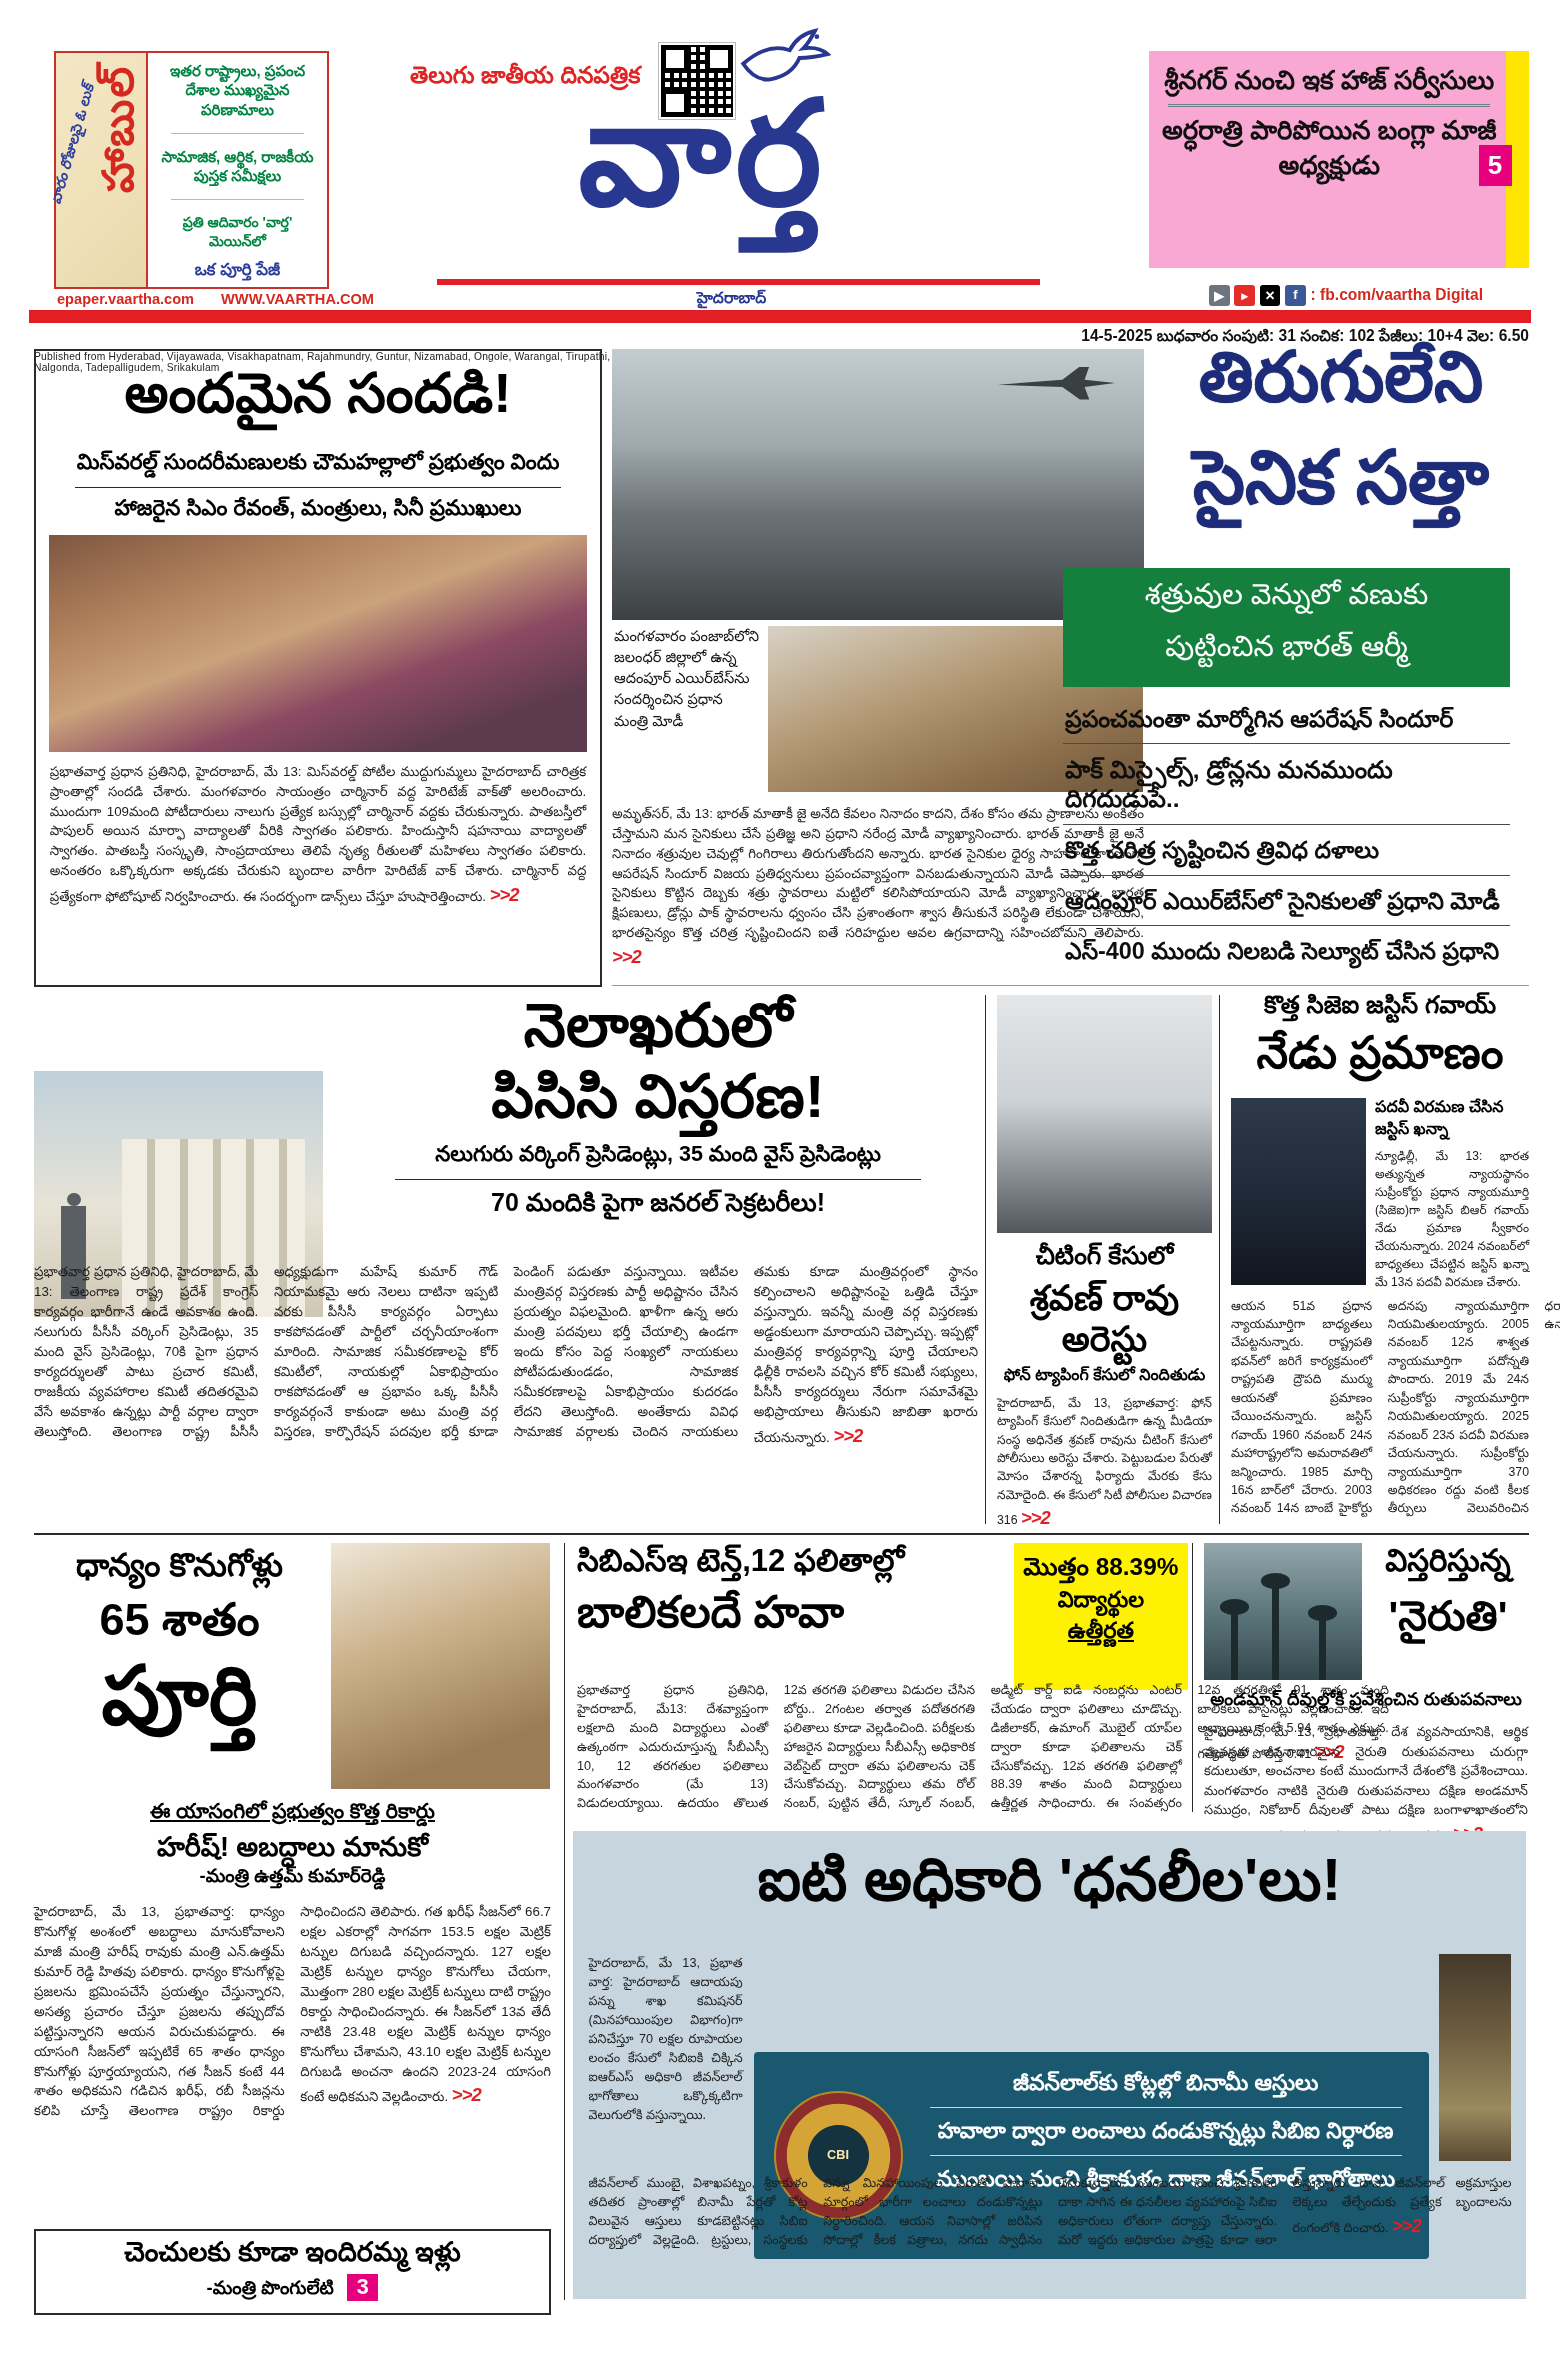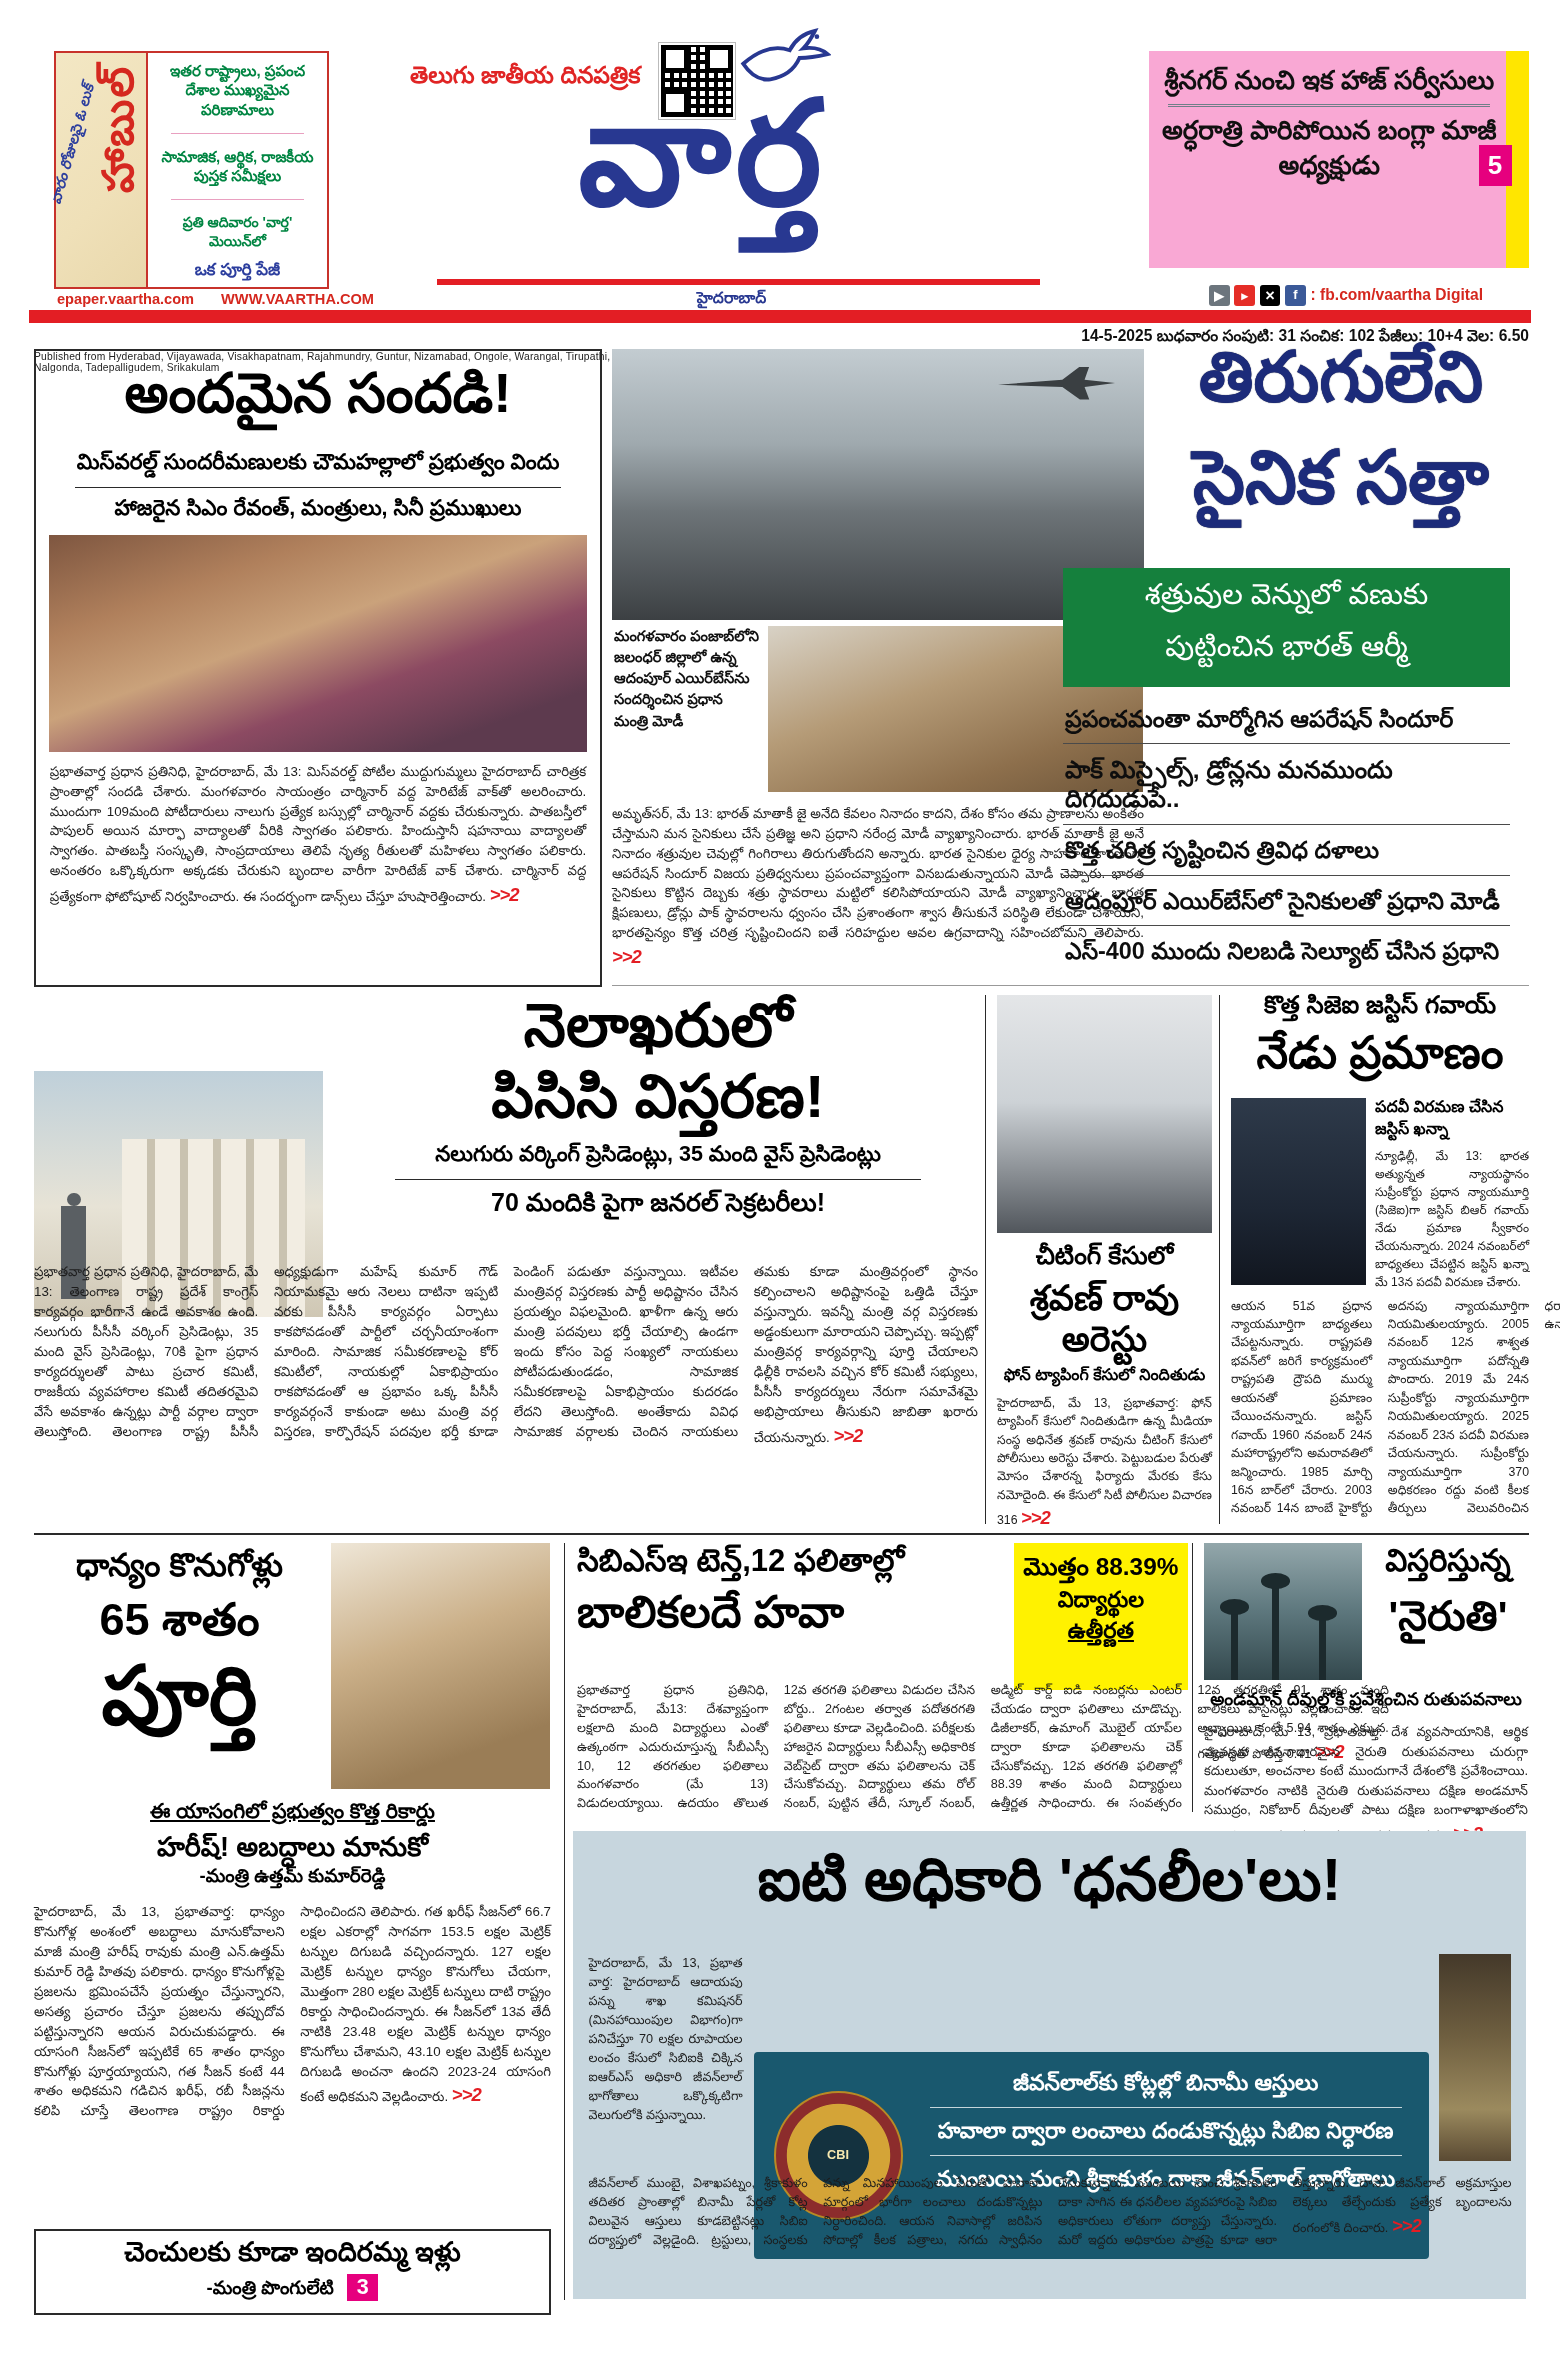--- a/index.html
+++ b/index.html
@@ -64,21 +64,21 @@
   
   .ph-beauty{background:linear-gradient(160deg,#7e5640 0%,#b0805c 25%,#caa27b 45%,#8c4a62 65%,#5d3a4e 85%);}
   .ph-salute{background:linear-gradient(180deg,#c3ccd1 0%,#9fa9ae 35%,#6d7478 60%,#3c4043 100%);position:relative;}
   .ph-podium{background:linear-gradient(160deg,#d8d2c6 0%,#b59b77 40%,#8d6f4c 75%,#6e563a 100%);}
   .ph-bhavan{background:linear-gradient(180deg,#bfd0da 0%,#e7e3d6 55%,#cfc7b4 100%);position:relative;}
   .ph-sravan{background:linear-gradient(180deg,#e4e6e8 0%,#cdd2d6 45%,#51565c 100%);}
   .ph-gavai{background:linear-gradient(180deg,#2e3a4a 0%,#1d2634 60%,#11161f 100%);}
   .ph-uttam{background:linear-gradient(160deg,#efe7d8 0%,#cbb089 40%,#9a7d56 80%);}
   .ph-palms{background:linear-gradient(180deg,#93a7ab 0%,#5d777d 50%,#33484d 100%);position:relative;}
   .ph-money{background:linear-gradient(180deg,#44392a 0%,#6f5f40 40%,#9b8a5e 75%,#5a4a33 100%);}
-  .caption{font-size:14.6px;font-weight:bold;color:#101010;line-height:1.45;}
+  .caption{font-size:14.6px;font-weight:normal;color:#101010;line-height:1.45;}
   .kicker{font-weight:800;color:#000;}
   .jet{position:absolute;right:29px;top:17.6px;width:117px;height:33px;background:#3a3f42;
        clip-path:polygon(0 55%,55% 40%,70% 0,78% 0,74% 40%,100% 50%,74% 62%,78% 100%,70% 100%,55% 62%);}
   .palm{position:absolute;bottom:0;width:6.8px;background:#1c2a2d;}
   .palm:before{content:"";position:absolute;top:-12.7px;left:-10.7px;width:29px;height:15.6px;border-radius:50%;background:#1c2a2d;}
   .statue{position:absolute;left:27px;bottom:17.6px;width:25px;height:93px;background:#5a5f63;}
   .statue:before{content:"";position:absolute;top:-13.7px;left:5.9px;width:13.7px;height:13.7px;border-radius:50%;background:#5a5f63;}
   .pillars{position:absolute;right:17.6px;bottom:0;top:68px;left:88px;background:repeating-linear-gradient(90deg,#f2ede2 0 25px,#c9c2b0 25px 33px);}
 </style>
 </head>

